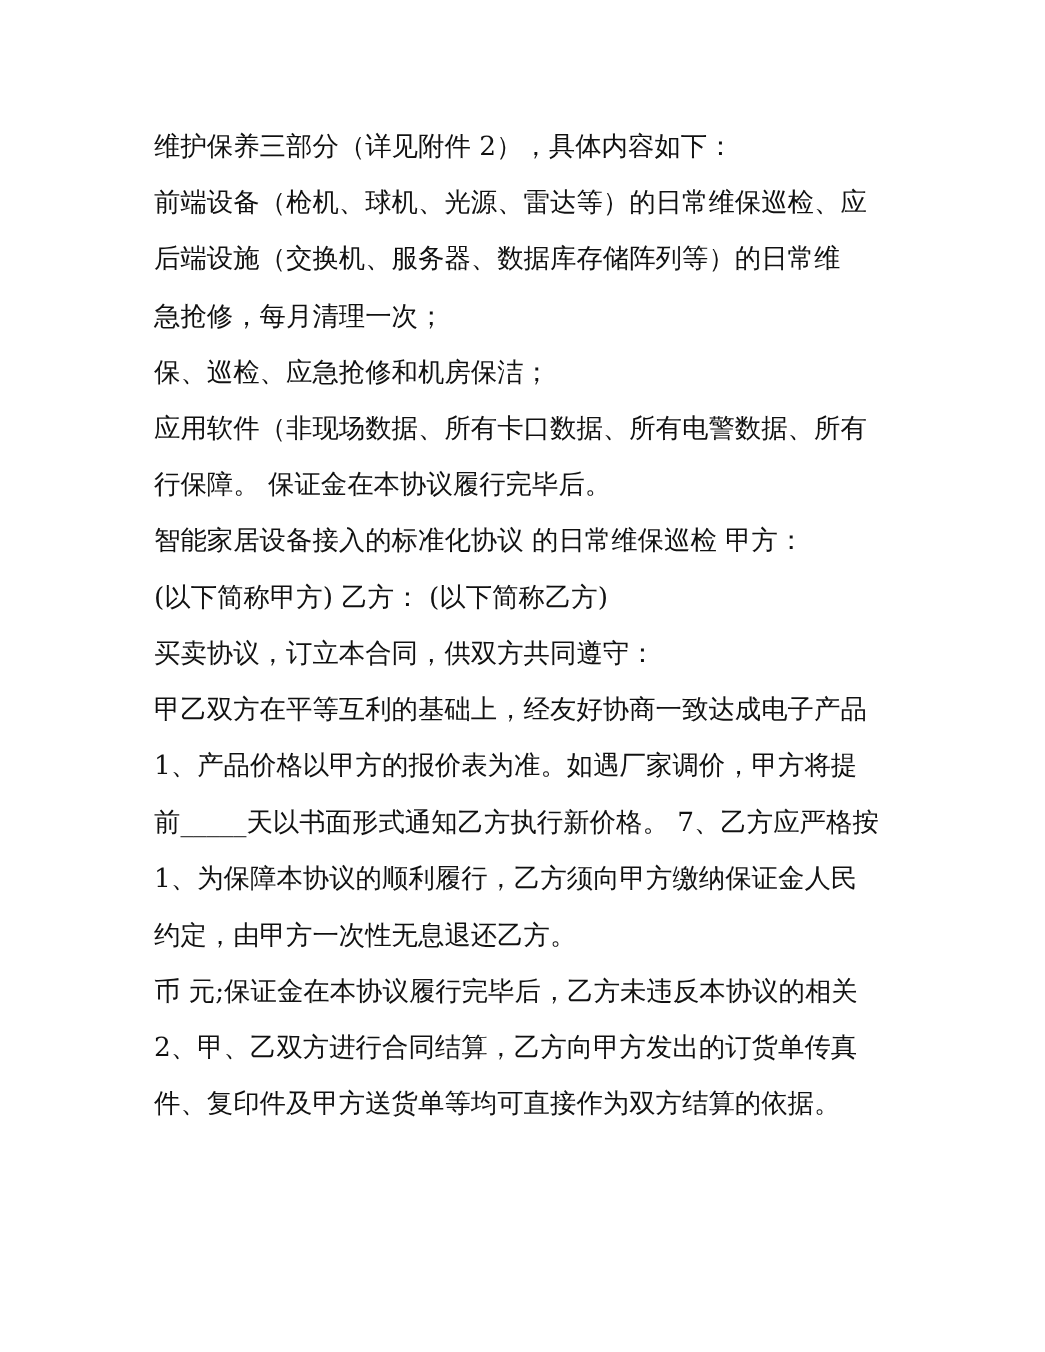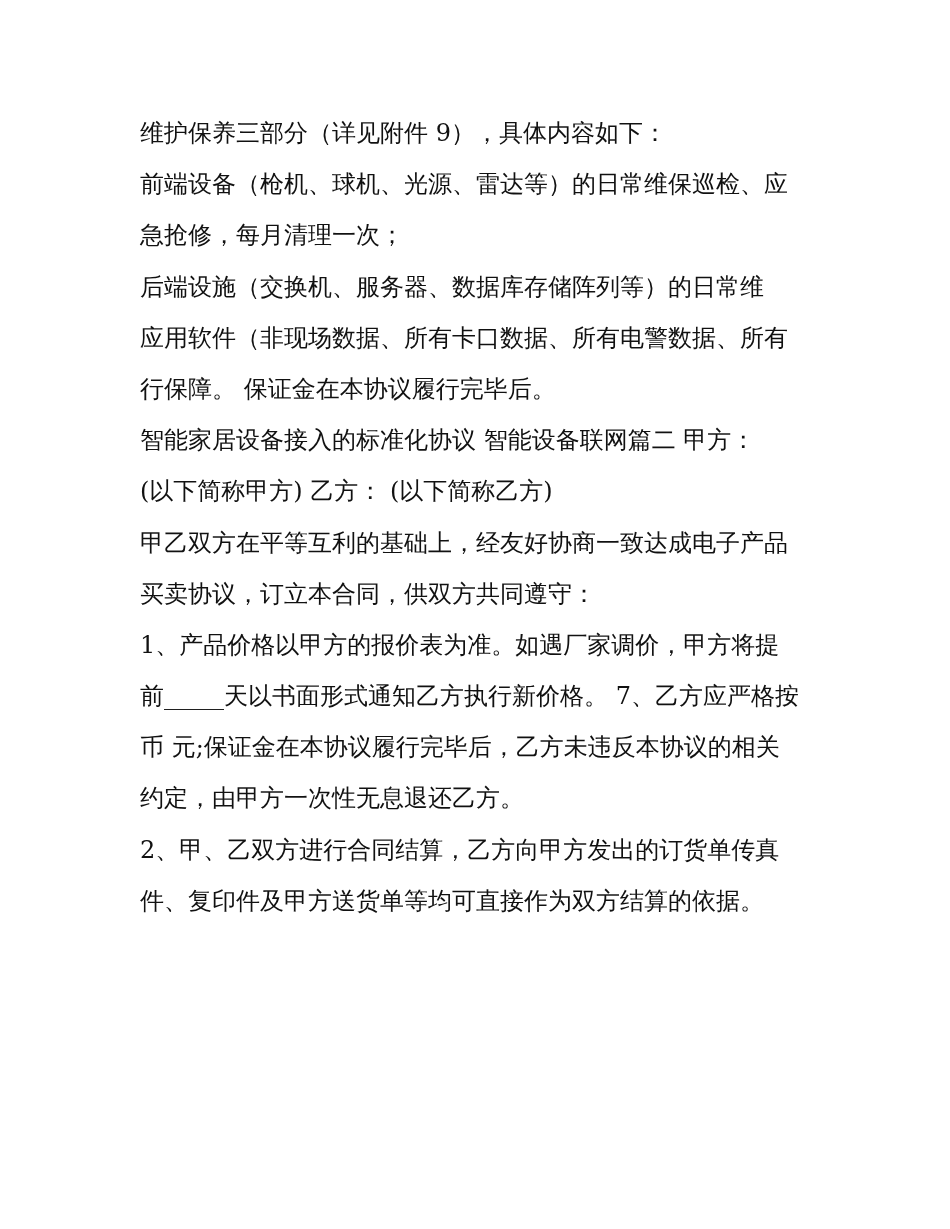--- a/index.html
+++ b/index.html
@@ -26,29 +26,31 @@
       line-height: 51.2px;
       height: 51.2px;
       white-space: nowrap;
       letter-spacing: 0px;
     }
   </style>
 </head>
 <body>
 
 <div class="page">
-  <div class="line">维护保养三部分（详见附件 9），具体内容如下：</div>
+  <div class="line">维护保养三部分（详见附件 2），具体内容如下：</div>
   <div class="line">前端设备（枪机、球机、光源、雷达等）的日常维保巡检、应</div>
+  <div class="line">后端设施（交换机、服务器、数据库存储阵列等）的日常维</div>
   <div class="line">急抢修，每月清理一次；</div>
-  <div class="line">后端设施（交换机、服务器、数据库存储阵列等）的日常维</div>
+  <div class="line">保、巡检、应急抢修和机房保洁；</div>
   <div class="line">应用软件（非现场数据、所有卡口数据、所有电警数据、所有</div>
   <div class="line">行保障。 保证金在本协议履行完毕后。</div>
-  <div class="line">智能家居设备接入的标准化协议 智能设备联网篇二 甲方：</div>
+  <div class="line">智能家居设备接入的标准化协议 的日常维保巡检 甲方：</div>
   <div class="line">(以下简称甲方) 乙方： (以下简称乙方)</div>
+  <div class="line">买卖协议，订立本合同，供双方共同遵守：</div>
   <div class="line">甲乙双方在平等互利的基础上，经友好协商一致达成电子产品</div>
-  <div class="line">买卖协议，订立本合同，供双方共同遵守：</div>
   <div class="line">1、产品价格以甲方的报价表为准。如遇厂家调价，甲方将提</div>
   <div class="line">前_____天以书面形式通知乙方执行新价格。 7、乙方应严格按</div>
+  <div class="line">1、为保障本协议的顺利履行，乙方须向甲方缴纳保证金人民</div>
+  <div class="line">约定，由甲方一次性无息退还乙方。</div>
   <div class="line">币 元;保证金在本协议履行完毕后，乙方未违反本协议的相关</div>
-  <div class="line">约定，由甲方一次性无息退还乙方。</div>
   <div class="line">2、甲、乙双方进行合同结算，乙方向甲方发出的订货单传真</div>
   <div class="line">件、复印件及甲方送货单等均可直接作为双方结算的依据。</div>
 </div>
 
 </body></html>

